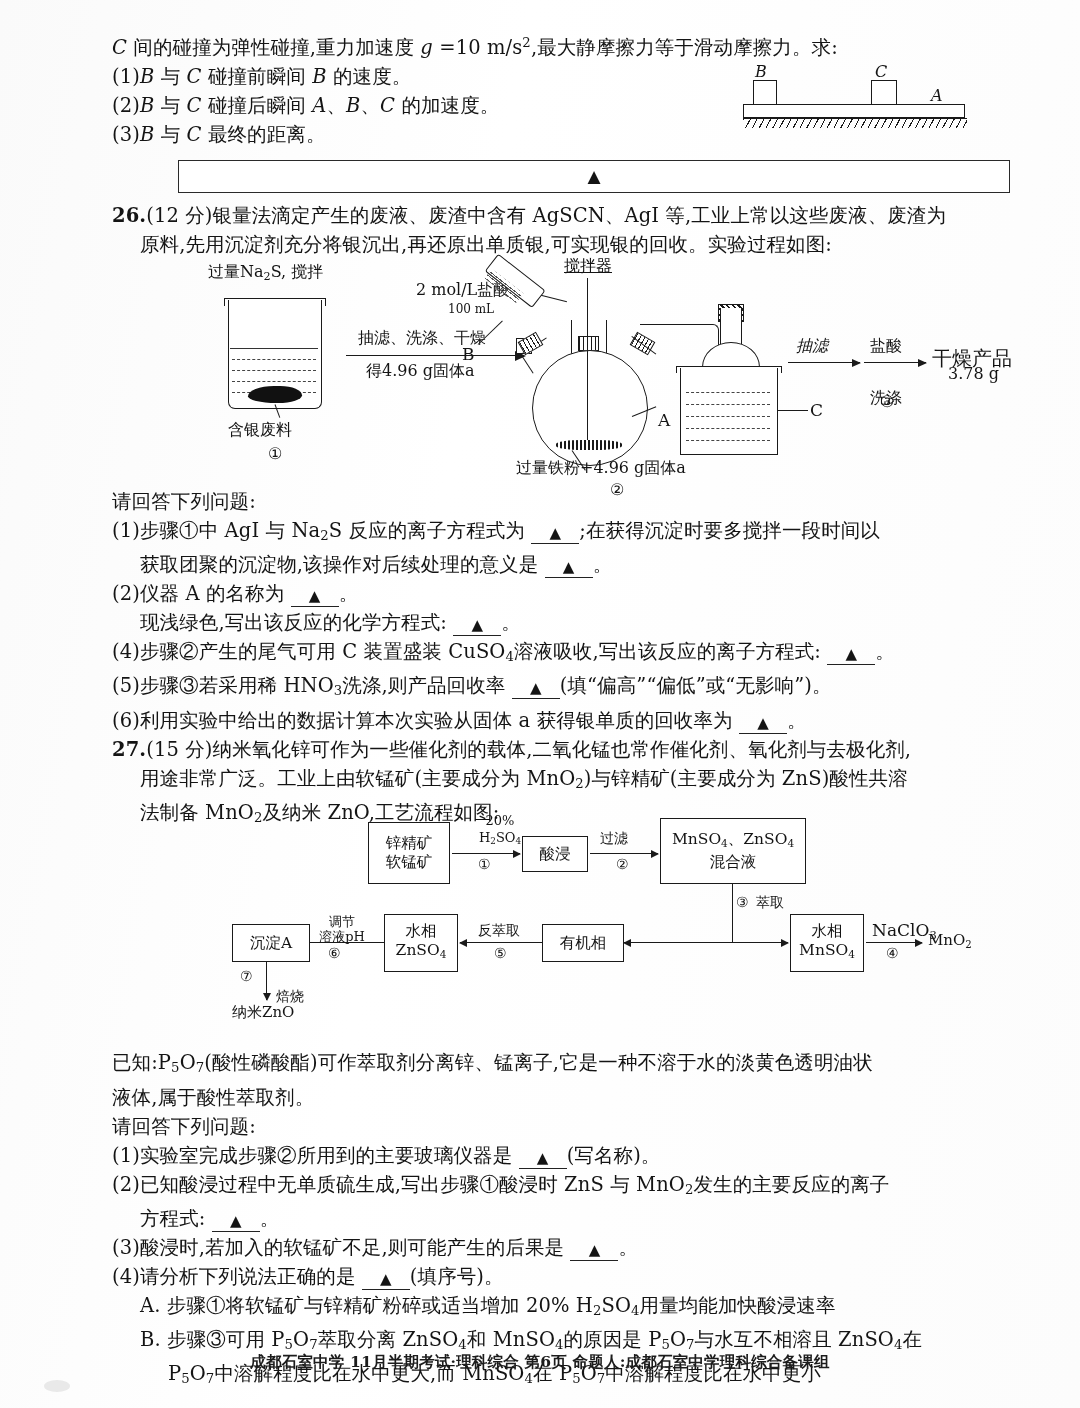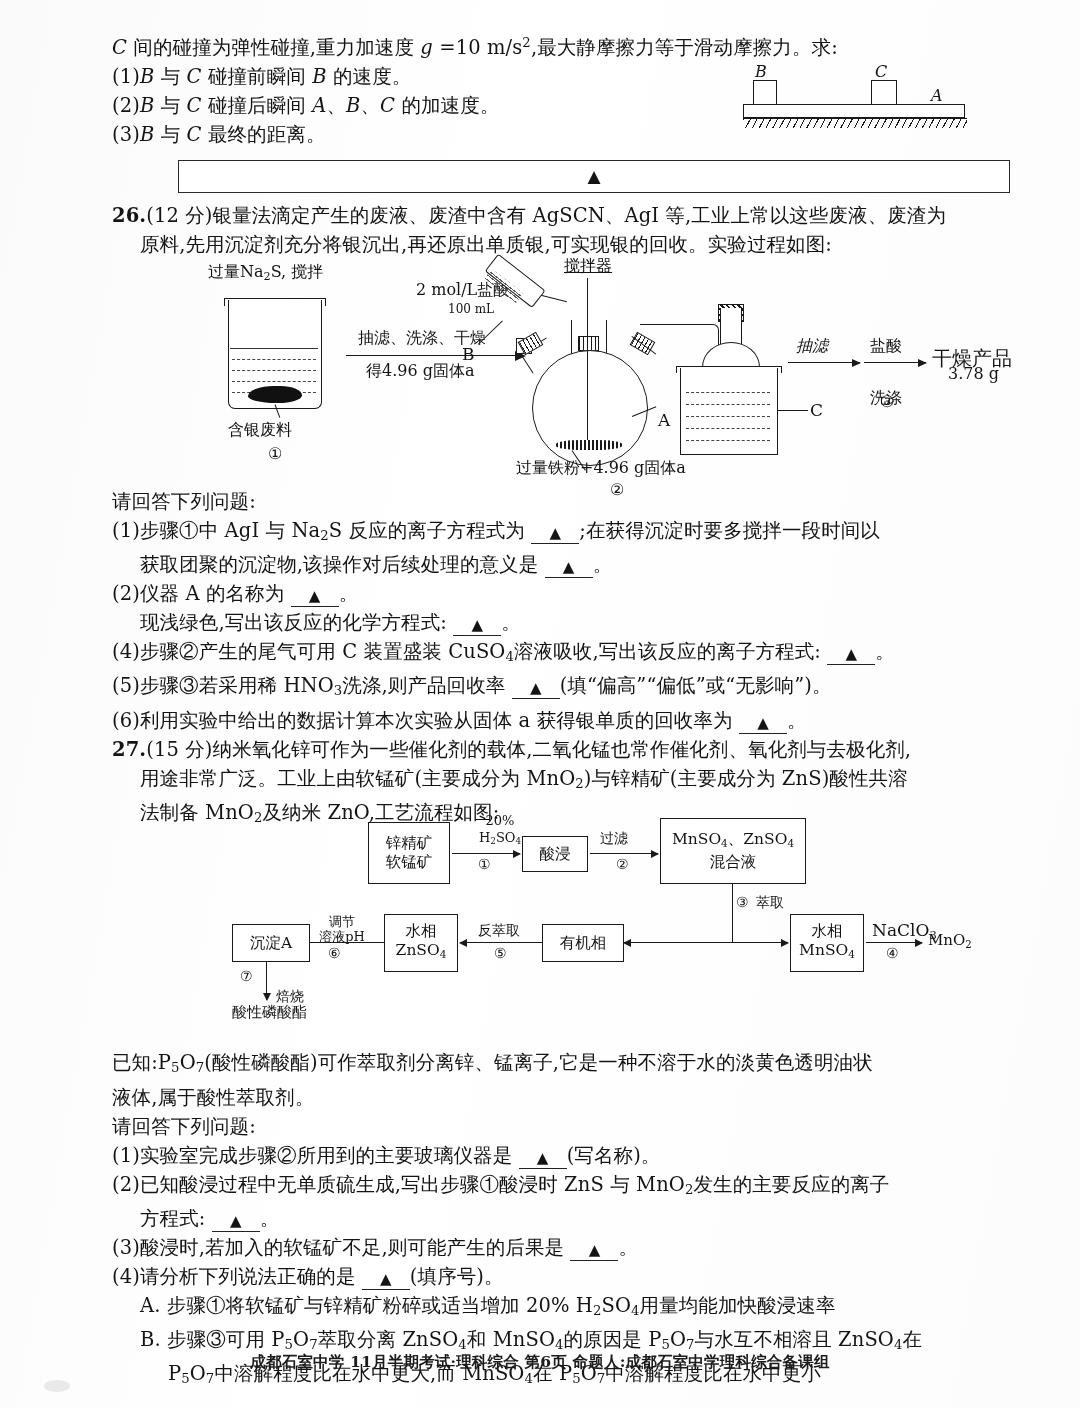--- a/index.html
+++ b/index.html
@@ -589,19 +589,19 @@
   <div class="fa-left" style="left:22px; top:124px; width:90px;"></div>
   <div class="t" style="left:56px; top:127px; font-size:14px;">⑥</div>
 
   <div class="fbox" style="left:-40px; top:106px; width:78px; height:38px;">
     <span>沉淀A</span>
   </div>
 
   <div class="fa-down" style="left:-6px; top:144px; height:38px;"></div>
   <div class="t" style="left:-32px; top:150px; font-size:14px;">⑦</div>
   <div class="t" style="left:4px; top:150px; font-size:14px;margin-top:20px;">焙烧</div>
-  <div class="t" style="left:-40px; top:186px; font-size:15px;">酸性磷酸酯</div>
+  <div class="t" style="left:-40px; top:186px; font-size:15px;">纳米ZnO</div>
 </div>
 
 <div class="footer">成都石室中学 11月半期考试·理科综合 第6页 命题人:成都石室中学理科综合备课组</div>
 <div class="corner-mark"></div>
 
 </div>
 
 </body></html>

